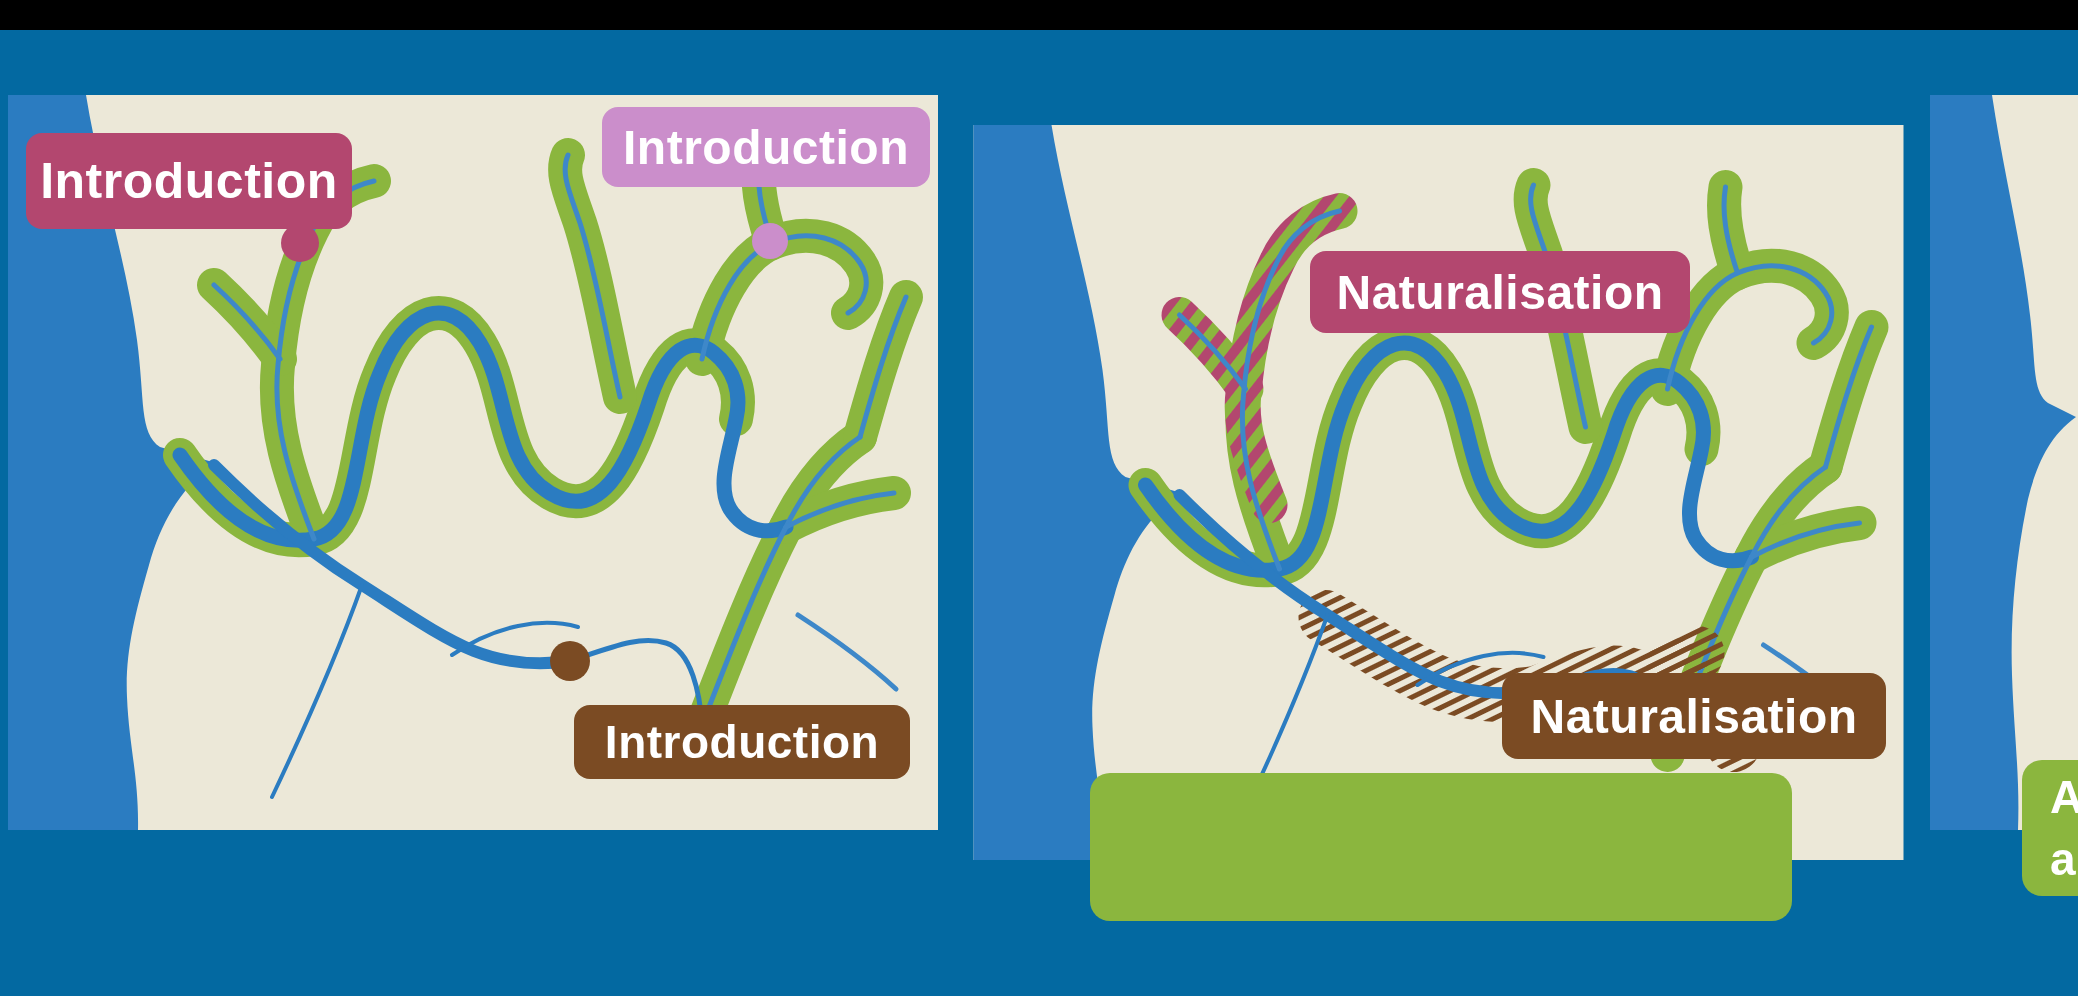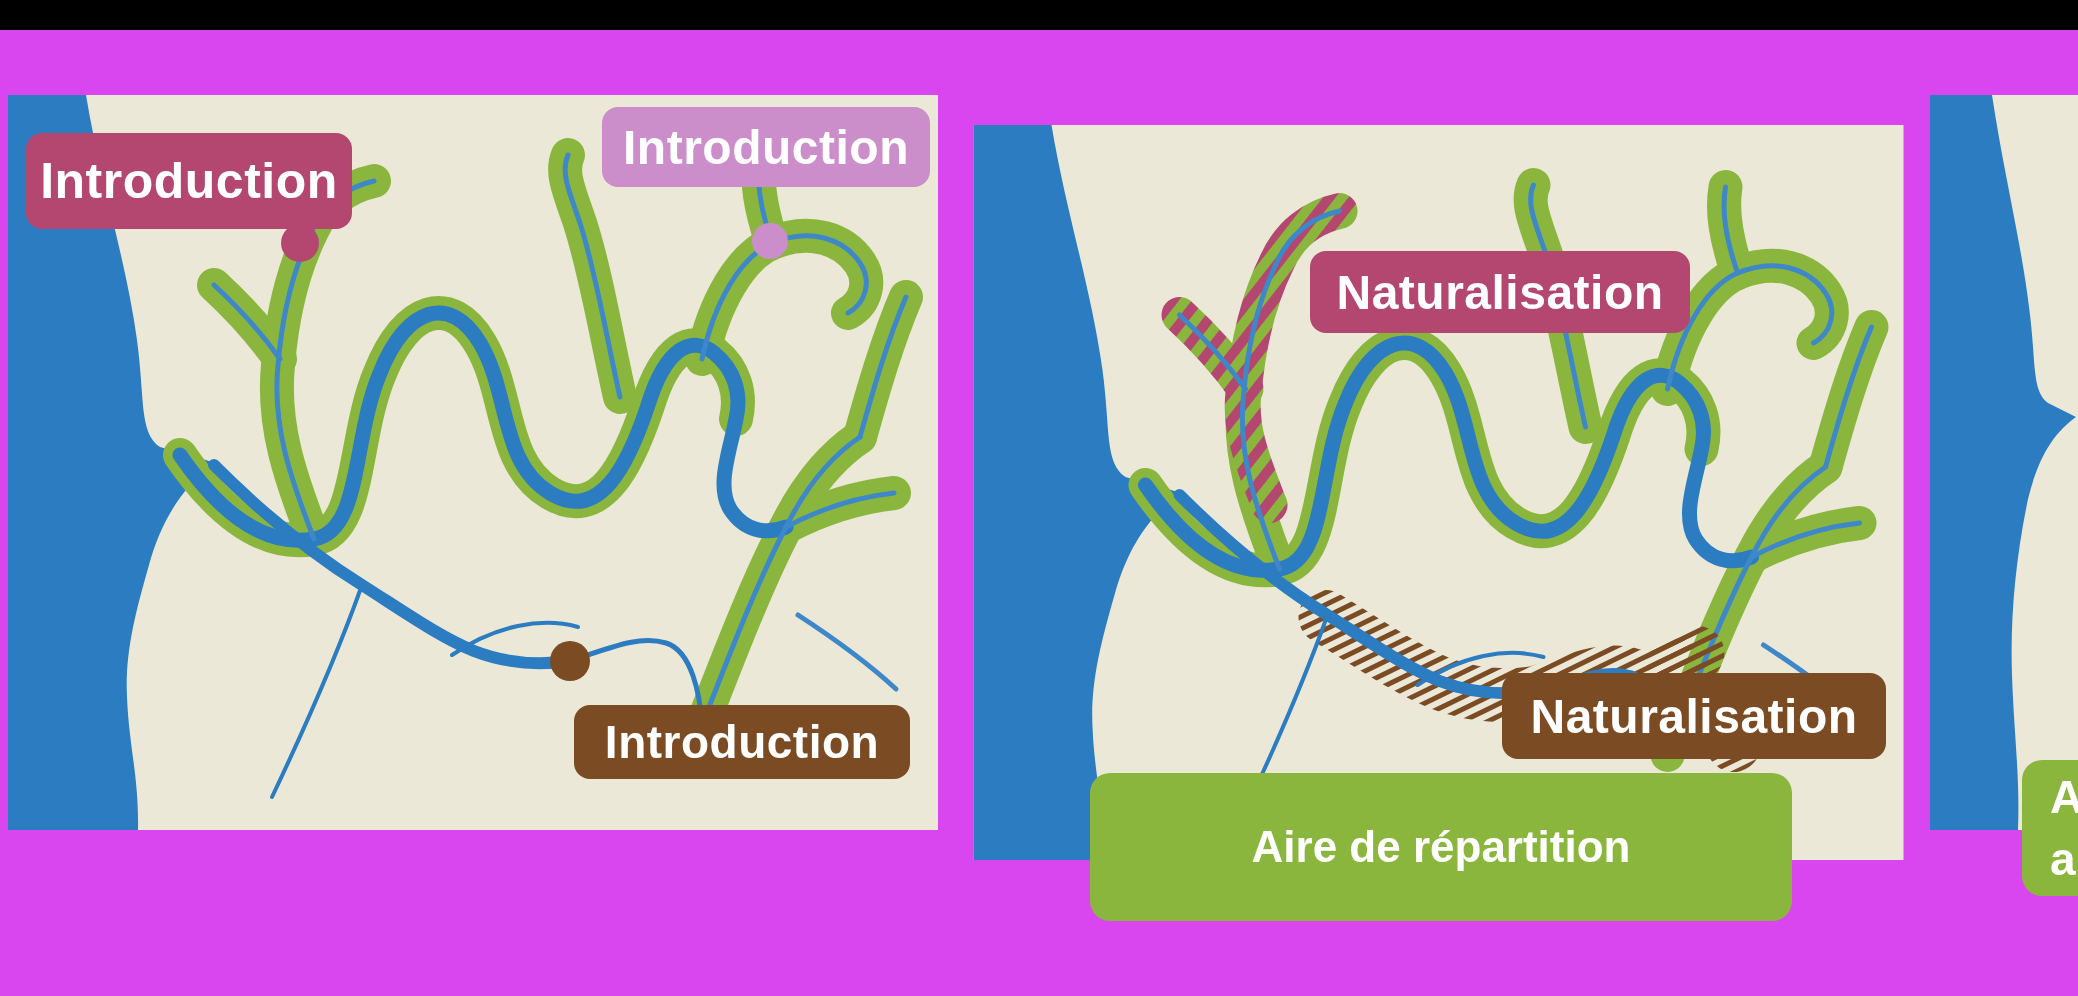--- a/index.html
+++ b/index.html
@@ -1,16 +1,16 @@
 <!DOCTYPE html>
 <html><head>
 <meta charset="utf-8">
 <style>
   html,body{margin:0;padding:0;background:#ffffff;}
-  .stage{position:relative;width:2078px;height:996px;background:#d946ef;overflow:hidden;
+  .stage{position:relative;width:2078px;height:996px;background:#0369a1;overflow:hidden;
          font-family:"Liberation Sans",sans-serif;}
   .topbar{position:absolute;left:0;top:0;width:2078px;height:30px;background:#000000;}
   .panel{position:absolute;top:95px;height:735px;}
   .panel svg{position:absolute;left:0;top:0;}
   #panel1{left:8px;width:930px;}
   #panel2{left:972px;width:933px;margin-top:30px;}
   #panel3{left:1930px;width:148px;}
   .badge{position:absolute;color:#ffffff;font-weight:bold;
          display:flex;align-items:center;justify-content:center;
          border-radius:16px;white-space:nowrap;letter-spacing:0.5px;}
@@ -128,21 +128,20 @@
       <g fill="none" stroke="#2b7cc1" stroke-linecap="round">
         <path stroke-width="12" d="M206,370 C264,428 312,464 354,490 C398,518 432,542 466,556 C502,570 534,570 562,566"></path>
         <path stroke-width="5" d="M562,566 C604,552 632,540 658,548 C684,556 692,600 694,630"></path>
         <path stroke-width="4" d="M354,490 C332,552 302,622 264,702"></path>
         <path stroke-width="4" d="M444,560 C488,530 534,522 570,532"></path>
       </g>
     </svg>
     <div class="badge magenta" style="left:338px;top:126px;width:380px;height:82px;font-size:48px;">Naturalisation</div>
     <div class="badge brown" style="left:530px;top:548px;width:384px;height:86px;font-size:48px;">Naturalisation</div>
     <div class="caption green" style="left:118px;top:648px;width:702px;height:148px;font-size:44px;">
-      <div class="line">Aire de répartition</div>
     </div>
   </div>
 
   <div class="panel" id="panel3">
     <svg width="148" height="735" viewBox="0 0 148 735">
       <rect x="0" y="0" width="148" height="735" fill="#ece8d8"></rect>
       <path fill="#2b7cc1" d="M0,0 L62,0 C74,80 92,150 100,220 C106,270 102,296 118,308 L146,322
            C118,342 106,372 98,404 C86,462 80,520 82,580 C84,640 90,680 88,735 L0,735 Z"></path>
     </svg>
     <div class="caption green" id="p3-caption" style="left:92px;top:665px;width:260px;height:136px;font-size:46px;">

